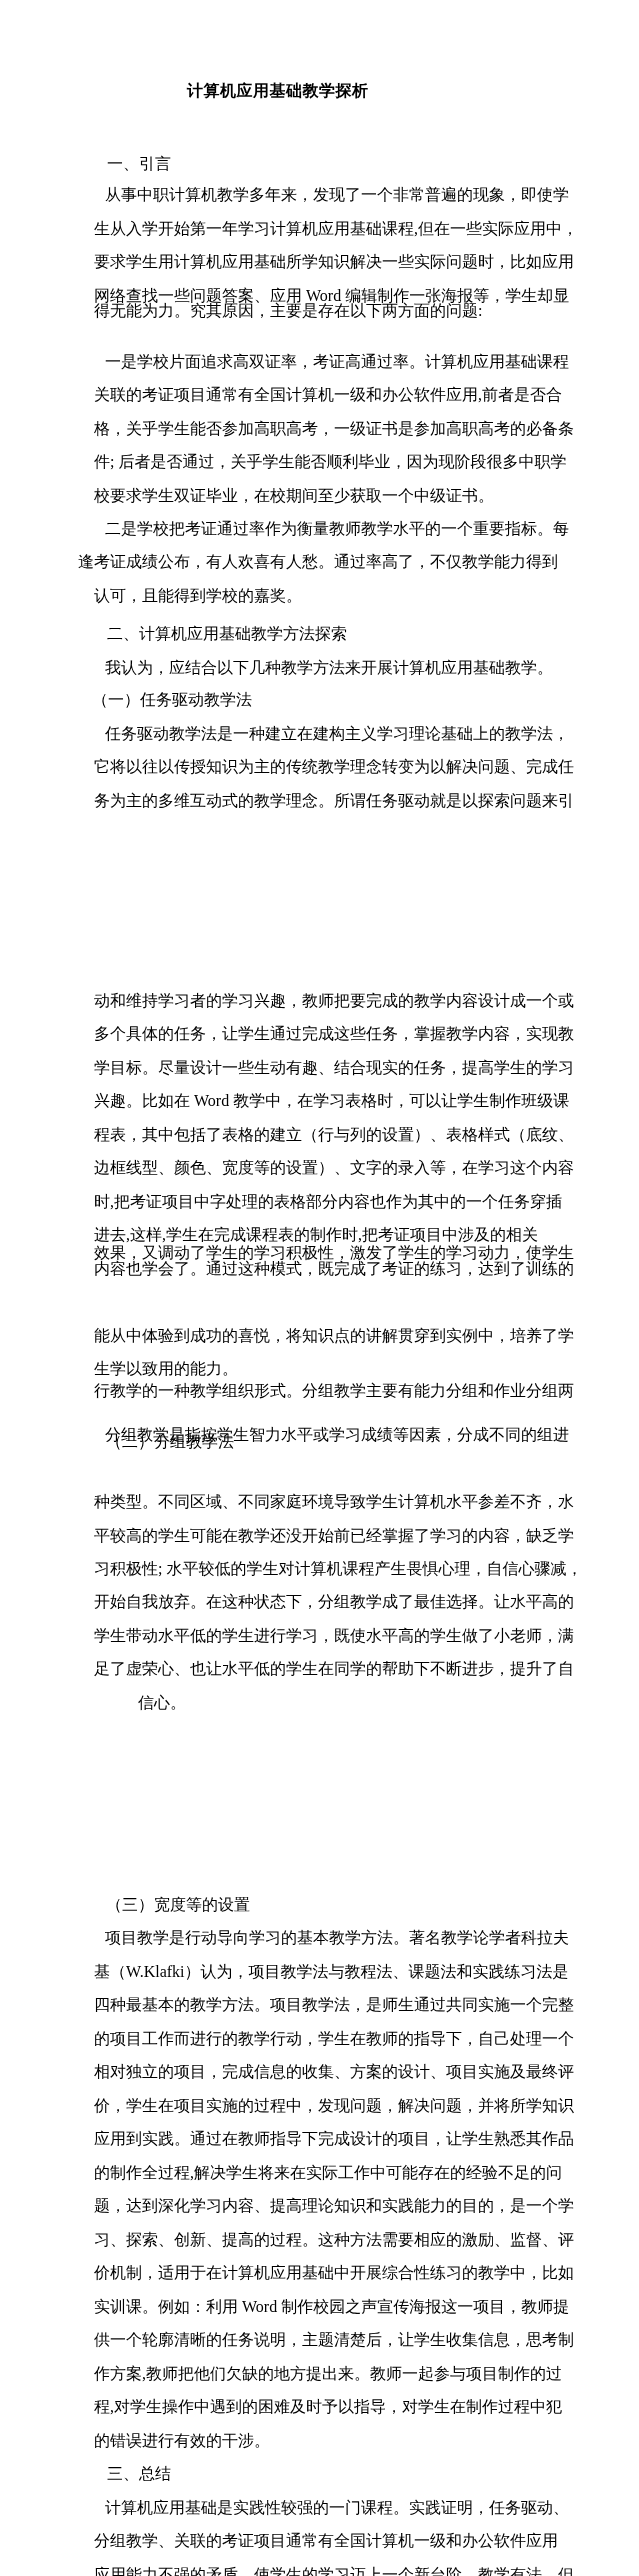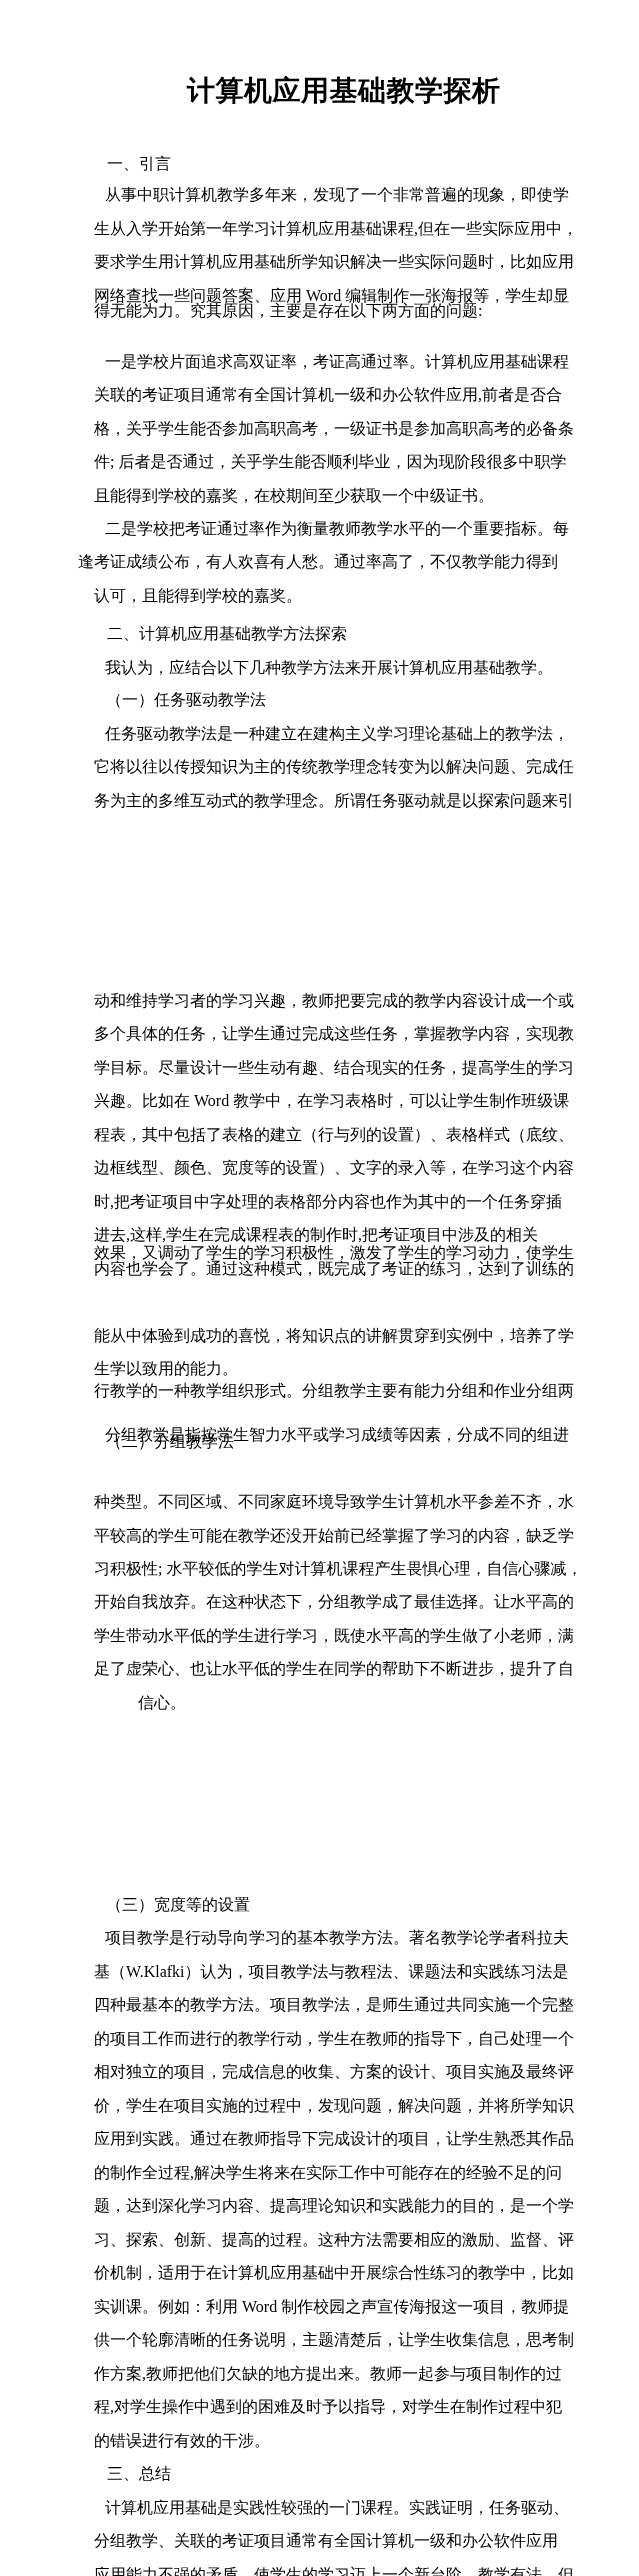--- a/index.html
+++ b/index.html
@@ -14,21 +14,21 @@
     background: #ffffff;
     overflow: hidden;
     font-family: "Liberation Serif", "DejaVu Serif", serif;
     color: #000000;
   }
   .doc-title {
     position: absolute;
     top: 77px;
     left: 187px;
     margin: 0;
-    font-size: 28px;
+    font-size: 16px;
     font-weight: bold;
     line-height: 27px;
     white-space: pre;
     letter-spacing: 0.5px;
   }
   .line {
     position: absolute;
     font-size: 16px;
     line-height: 19.6px;
     white-space: pre;
@@ -47,27 +47,27 @@
       <div class="line heading-1" style="top: 154px; left: 107px;">一、引言</div>
       <div class="line para-first" style="top: 185px; left: 105px;">从事中职计算机教学多年来，发现了一个非常普遍的现象，即使学</div>
       <div class="line body" style="top: 219px; left: 94px;">生从入学开始第一年学习计算机应用基础课程,但在一些实际应用中，</div>
       <div class="line body" style="top: 252px; left: 94px;">要求学生用计算机应用基础所学知识解决一些实际问题时，比如应用</div>
       <div class="line body" style="top: 286px; left: 94px;">网络查找一些问题答案、应用 Word 编辑制作一张海报等，学生却显</div>
       <div class="line body" style="top: 301px; left: 94px;">得无能为力。究其原因，主要是存在以下两方面的问题:</div>
       <div class="line para-first" style="top: 352px; left: 105px;">一是学校片面追求高双证率，考证高通过率。计算机应用基础课程</div>
       <div class="line body" style="top: 385px; left: 94px;">关联的考证项目通常有全国计算机一级和办公软件应用,前者是否合</div>
       <div class="line body" style="top: 419px; left: 94px;">格，关乎学生能否参加高职高考，一级证书是参加高职高考的必备条</div>
       <div class="line body" style="top: 452px; left: 94px;">件; 后者是否通过，关乎学生能否顺利毕业，因为现阶段很多中职学</div>
-      <div class="line body" style="top: 486px; left: 94px;">且能得到学校的嘉奖，在校期间至少获取一个中级证书。</div>
+      <div class="line body" style="top: 486px; left: 94px;">校要求学生双证毕业，在校期间至少获取一个中级证书。</div>
       <div class="line para-first" style="top: 519px; left: 105px;">二是学校把考证通过率作为衡量教师教学水平的一个重要指标。每</div>
       <div class="line body" style="top: 552px; left: 78px;">逢考证成绩公布，有人欢喜有人愁。通过率高了，不仅教学能力得到</div>
       <div class="line body" style="top: 586px; left: 94px;">认可，且能得到学校的嘉奖。</div>
       <div class="line heading-1" style="top: 624px; left: 107px;">二、计算机应用基础教学方法探索</div>
       <div class="line para-first" style="top: 658px; left: 105px;">我认为，应结合以下几种教学方法来开展计算机应用基础教学。</div>
-      <div class="line heading-2" style="top: 690px; left: 106px; text-align: center;">（一）任务驱动教学法</div>
+      <div class="line heading-2" style="top: 690px; left: 92px; text-align: center;">（一）任务驱动教学法</div>
       <div class="line para-first" style="top: 724px; left: 105px;">任务驱动教学法是一种建立在建构主义学习理论基础上的教学法，</div>
       <div class="line body" style="top: 757px; left: 94px;">它将以往以传授知识为主的传统教学理念转变为以解决问题、完成任</div>
       <div class="line body" style="top: 791px; left: 94px;">务为主的多维互动式的教学理念。所谓任务驱动就是以探索问题来引</div>
       <div class="line body" style="top: 991px; left: 94px;">动和维持学习者的学习兴趣，教师把要完成的教学内容设计成一个或</div>
       <div class="line body" style="top: 1024px; left: 94px;">多个具体的任务，让学生通过完成这些任务，掌握教学内容，实现教</div>
       <div class="line body" style="top: 1058px; left: 94px;">学目标。尽量设计一些生动有趣、结合现实的任务，提高学生的学习</div>
       <div class="line body" style="top: 1091px; left: 94px;">兴趣。比如在 Word 教学中，在学习表格时，可以让学生制作班级课</div>
       <div class="line body" style="top: 1125px; left: 94px;">程表，其中包括了表格的建立（行与列的设置）、表格样式（底纹、</div>
       <div class="line body" style="top: 1158px; left: 94px;">边框线型、颜色、宽度等的设置）、文字的录入等，在学习这个内容</div>
       <div class="line body" style="top: 1192px; left: 94px;">时,把考证项目中字处理的表格部分内容也作为其中的一个任务穿插</div>

